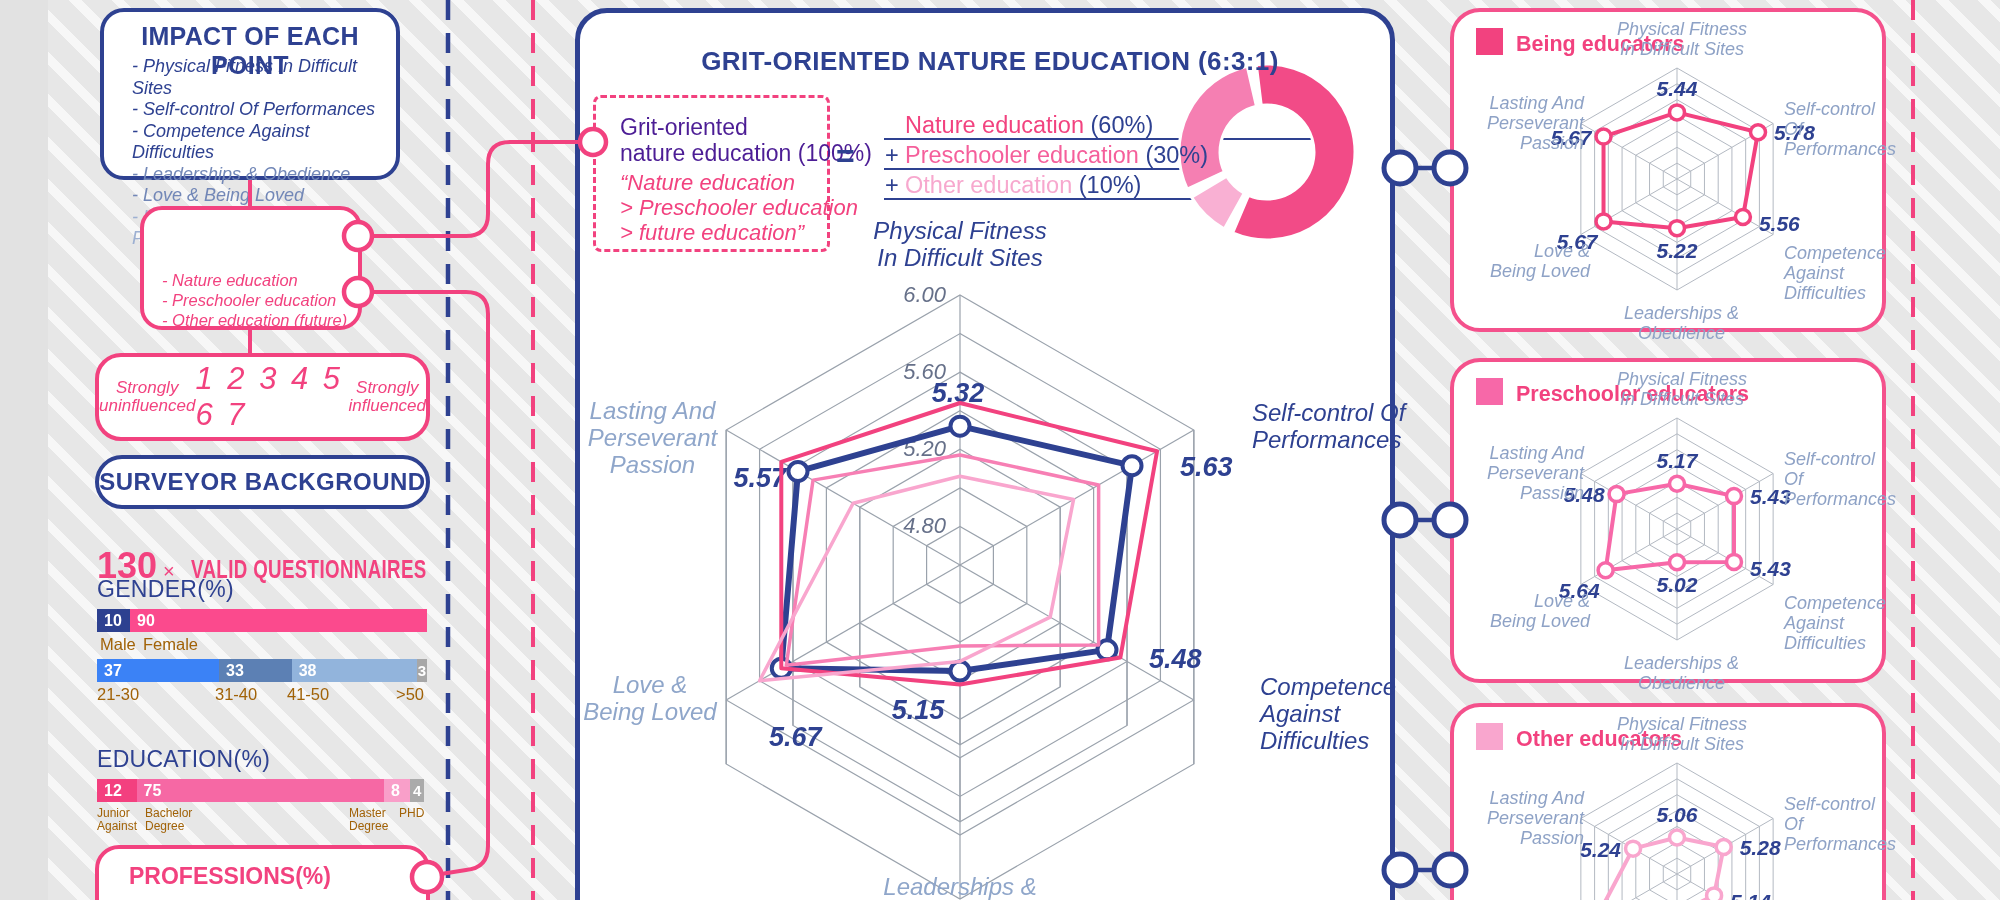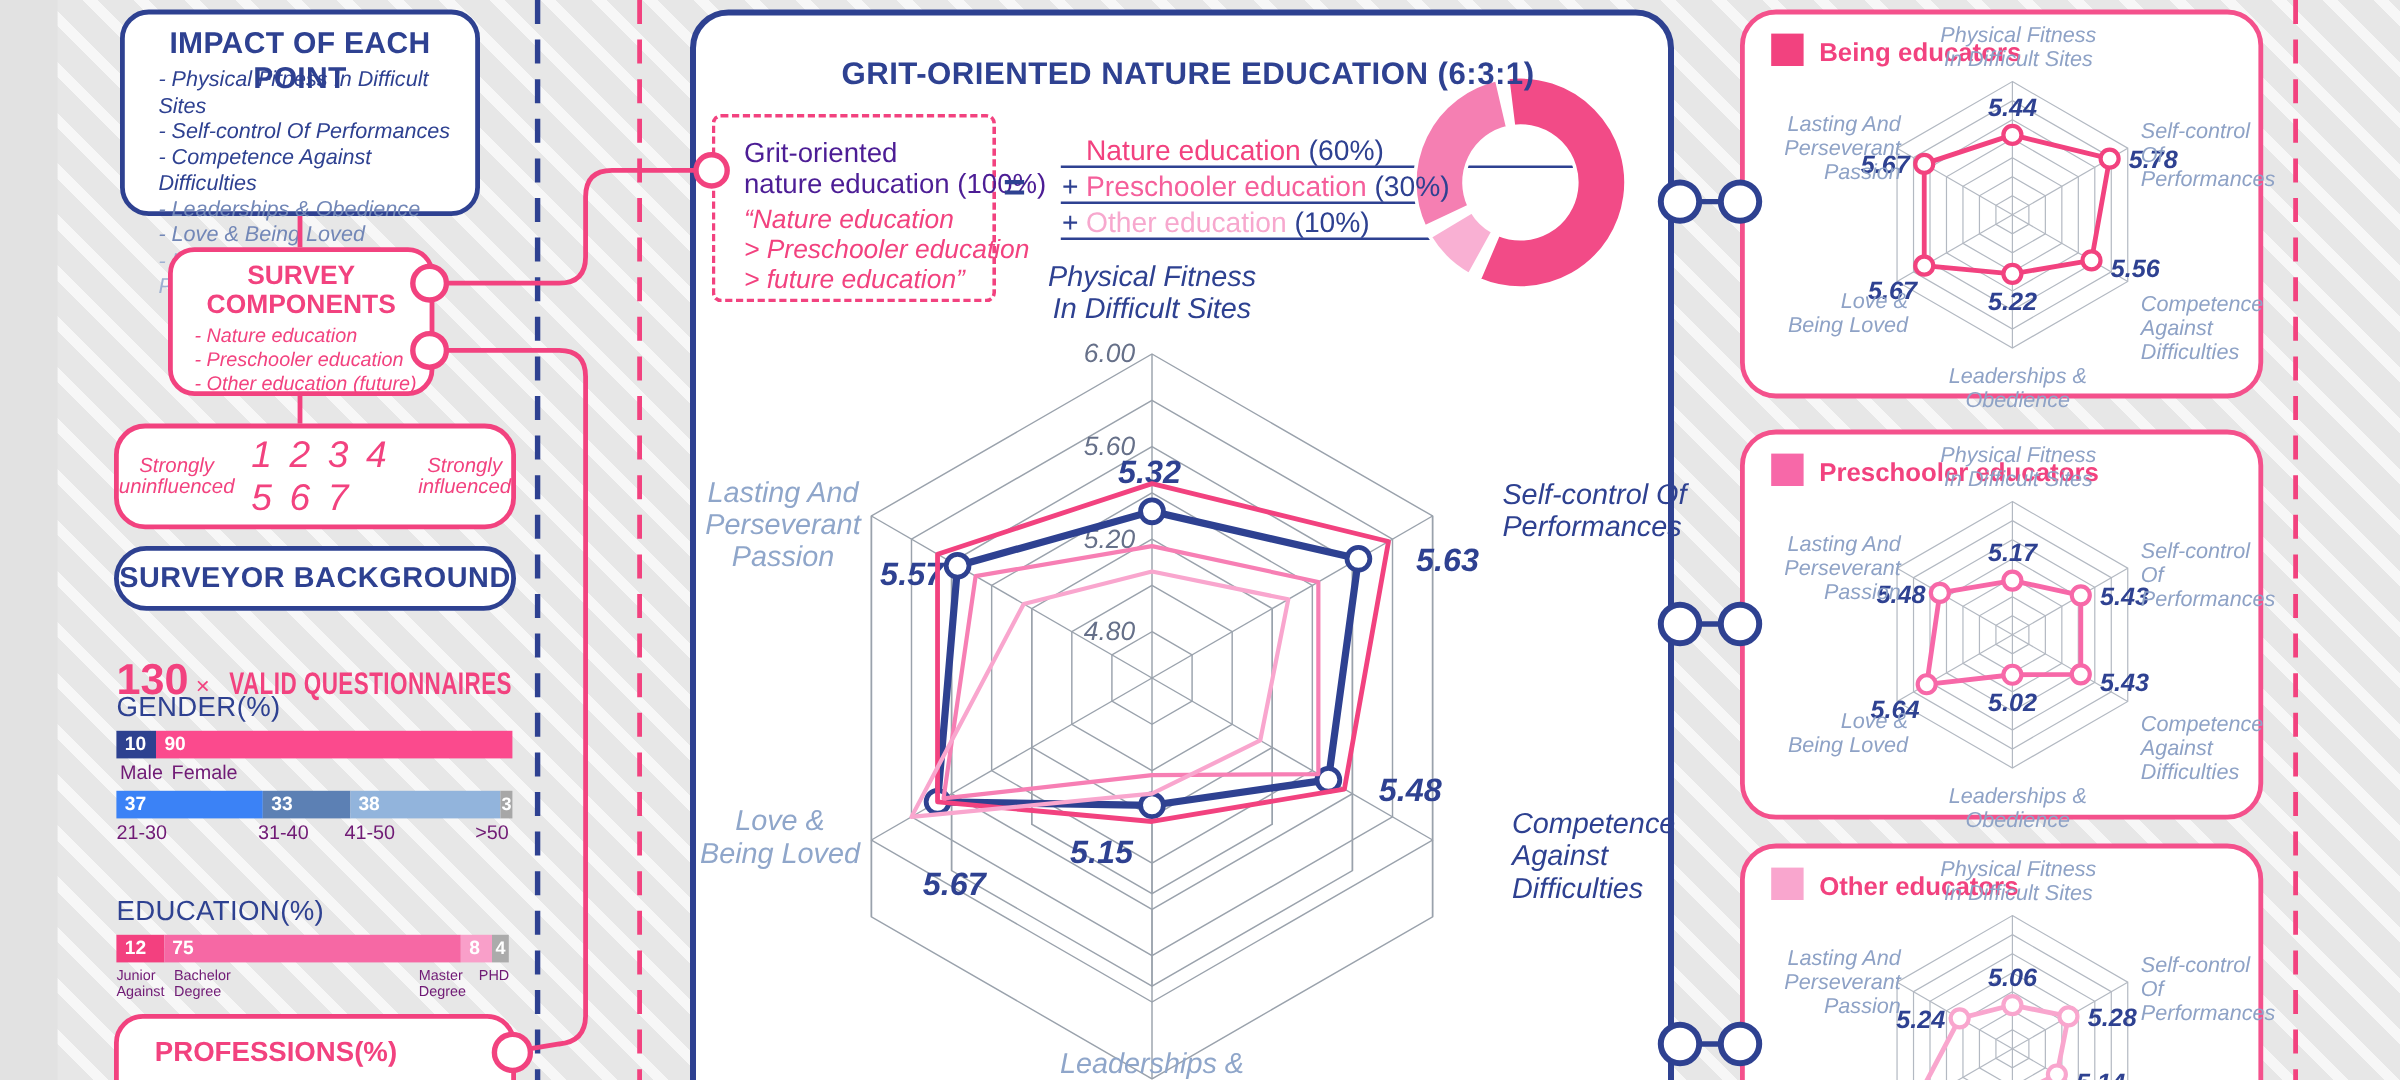--- a/index.html
+++ b/index.html
@@ -12,34 +12,34 @@
   .txt{position:absolute;z-index:3}
   .navy{color:#2e4191}
   .cond{display:inline-block;transform:scaleX(.72);transform-origin:left center;letter-spacing:.5px}
   
   .impact-box{left:100px;top:8px;width:300px;height:172px;border:4px solid #2e4191;border-radius:24px}
   .impact-title{width:100%;text-align:center;margin-top:10px;font-size:25px;font-weight:bold;color:#2e4191;letter-spacing:.3px}
   .impact-items{position:absolute;left:28px;top:44px;font-style:italic;font-size:18px;line-height:21.5px}
   .survey-box{left:140px;top:206px;width:222px;height:124px;border:4px solid #f2427f;border-radius:22px}
   .survey-title{width:100%;text-align:center;margin-top:8px;font-size:22px;line-height:24px;font-weight:bold;color:#f2427f}
   .survey-items{position:absolute;left:18px;top:60px;font-style:italic;font-size:16.5px;line-height:20px;color:#f2427f}
-  .scale-box{left:95px;top:353px;width:335px;height:88px;border:4px solid #f2427f;border-radius:26px;display:flex;align-items:center;justify-content:center;gap:14px}
+  .scale-box{left:95px;top:353px;width:335px;height:88px;border:4px solid #f2427f;border-radius:26px;display:flex;align-items:center;justify-content:center;}
   .scale-side{font-style:italic;font-size:17px;line-height:18px;color:#f2427f;text-align:center}
   .scale-nums{font-style:italic;font-size:31px;color:#f2427f;letter-spacing:3px;font-weight:500}
   .surveyor-box{left:95px;top:455px;width:335px;height:54px;border:4.5px solid #2e4191;border-radius:27px;display:flex;align-items:center;justify-content:center}
   .surveyor-title{font-size:24px;font-weight:bold;color:#2e4191;letter-spacing:.5px}
   .valid-row{left:97px;top:545px;display:flex;align-items:baseline;color:#f2427f}
   .valid-count{font-size:36px;font-weight:bold}
   .valid-x{font-size:20px;margin-left:6px}
   .valid-label{font-size:26px;font-weight:bold;margin-left:16px}
   .bar-block{position:absolute;left:97px;width:330px;z-index:3}
   .bar-title{font-size:23px;font-weight:normal;color:#2e4191;letter-spacing:.3px}
   .bar-strip{display:flex;width:330px;height:23px;margin-top:6px}
   .bar-seg{height:100%;color:#fff;font-weight:bold;font-size:16px;display:flex;align-items:center;box-sizing:border-box;overflow:visible}
-  .bar-ticks{position:relative;height:40px;margin-top:5px;font-size:16.5px;color:#701a75}
+  .bar-ticks{position:relative;height:40px;margin-top:5px;font-size:16.5px;color:#a16207}
   .tick{position:absolute;top:0;line-height:15px}
   .prof-box{left:95px;top:845px;width:335px;height:130px;border:4px solid #f2427f;border-radius:24px}
   .prof-title{margin:14px 0 0 30px;font-size:23px;font-weight:bold;color:#f2427f}
   .prof-row{margin:8px 0 0 30px;font-size:24px;font-weight:bold;color:#f2427f}
   
   .panel{left:575px;top:8px;width:820px;height:930px;border:5px solid #2e4191;border-radius:32px}
   .panel-title{left:675px;top:46px;width:630px;text-align:center;font-size:26px;font-weight:bold;color:#2e4191;letter-spacing:.4px}
   .grit-box{left:593px;top:95px;width:237px;height:157px;border:3.5px dashed #f2427f;border-radius:8px;background:transparent;z-index:1}
   .grit-label{left:620px;top:114px;font-size:23px;line-height:26px;color:#4c1d95}
   .grit-quote{left:620px;top:170px;font-size:22px;line-height:25px;color:#f2427f;font-style:italic}
@@ -76,24 +76,20 @@
       <div style="color: rgb(46, 65, 145);">- Physical Fitness In Difficult Sites</div>
       <div style="color: rgb(46, 65, 145);">- Self-control Of Performances</div>
       <div style="color: rgb(46, 65, 145);">- Competence Against Difficulties</div>
       <div style="color: rgb(114, 135, 183);">- Leaderships &amp; Obedience</div>
       <div style="color: rgb(114, 135, 183);">- Love &amp; Being Loved</div>
       <div style="color: rgb(157, 176, 210);">- Lasting AndPerseverant Passion</div>
     </div>
 </div>
 
 <div class="wbox survey-box">
-  <div class="survey-title">
-      <div>SURVEY</div>
-      <div>COMPONENTS</div>
-    </div>
   <div class="survey-items">
       <div>- Nature education</div>
       <div>- Preschooler education</div>
       <div>- Other education (future)</div>
     </div>
 </div>
 
 <div class="wbox scale-box">
   <div class="scale-side">
       <div>Strongly</div>

